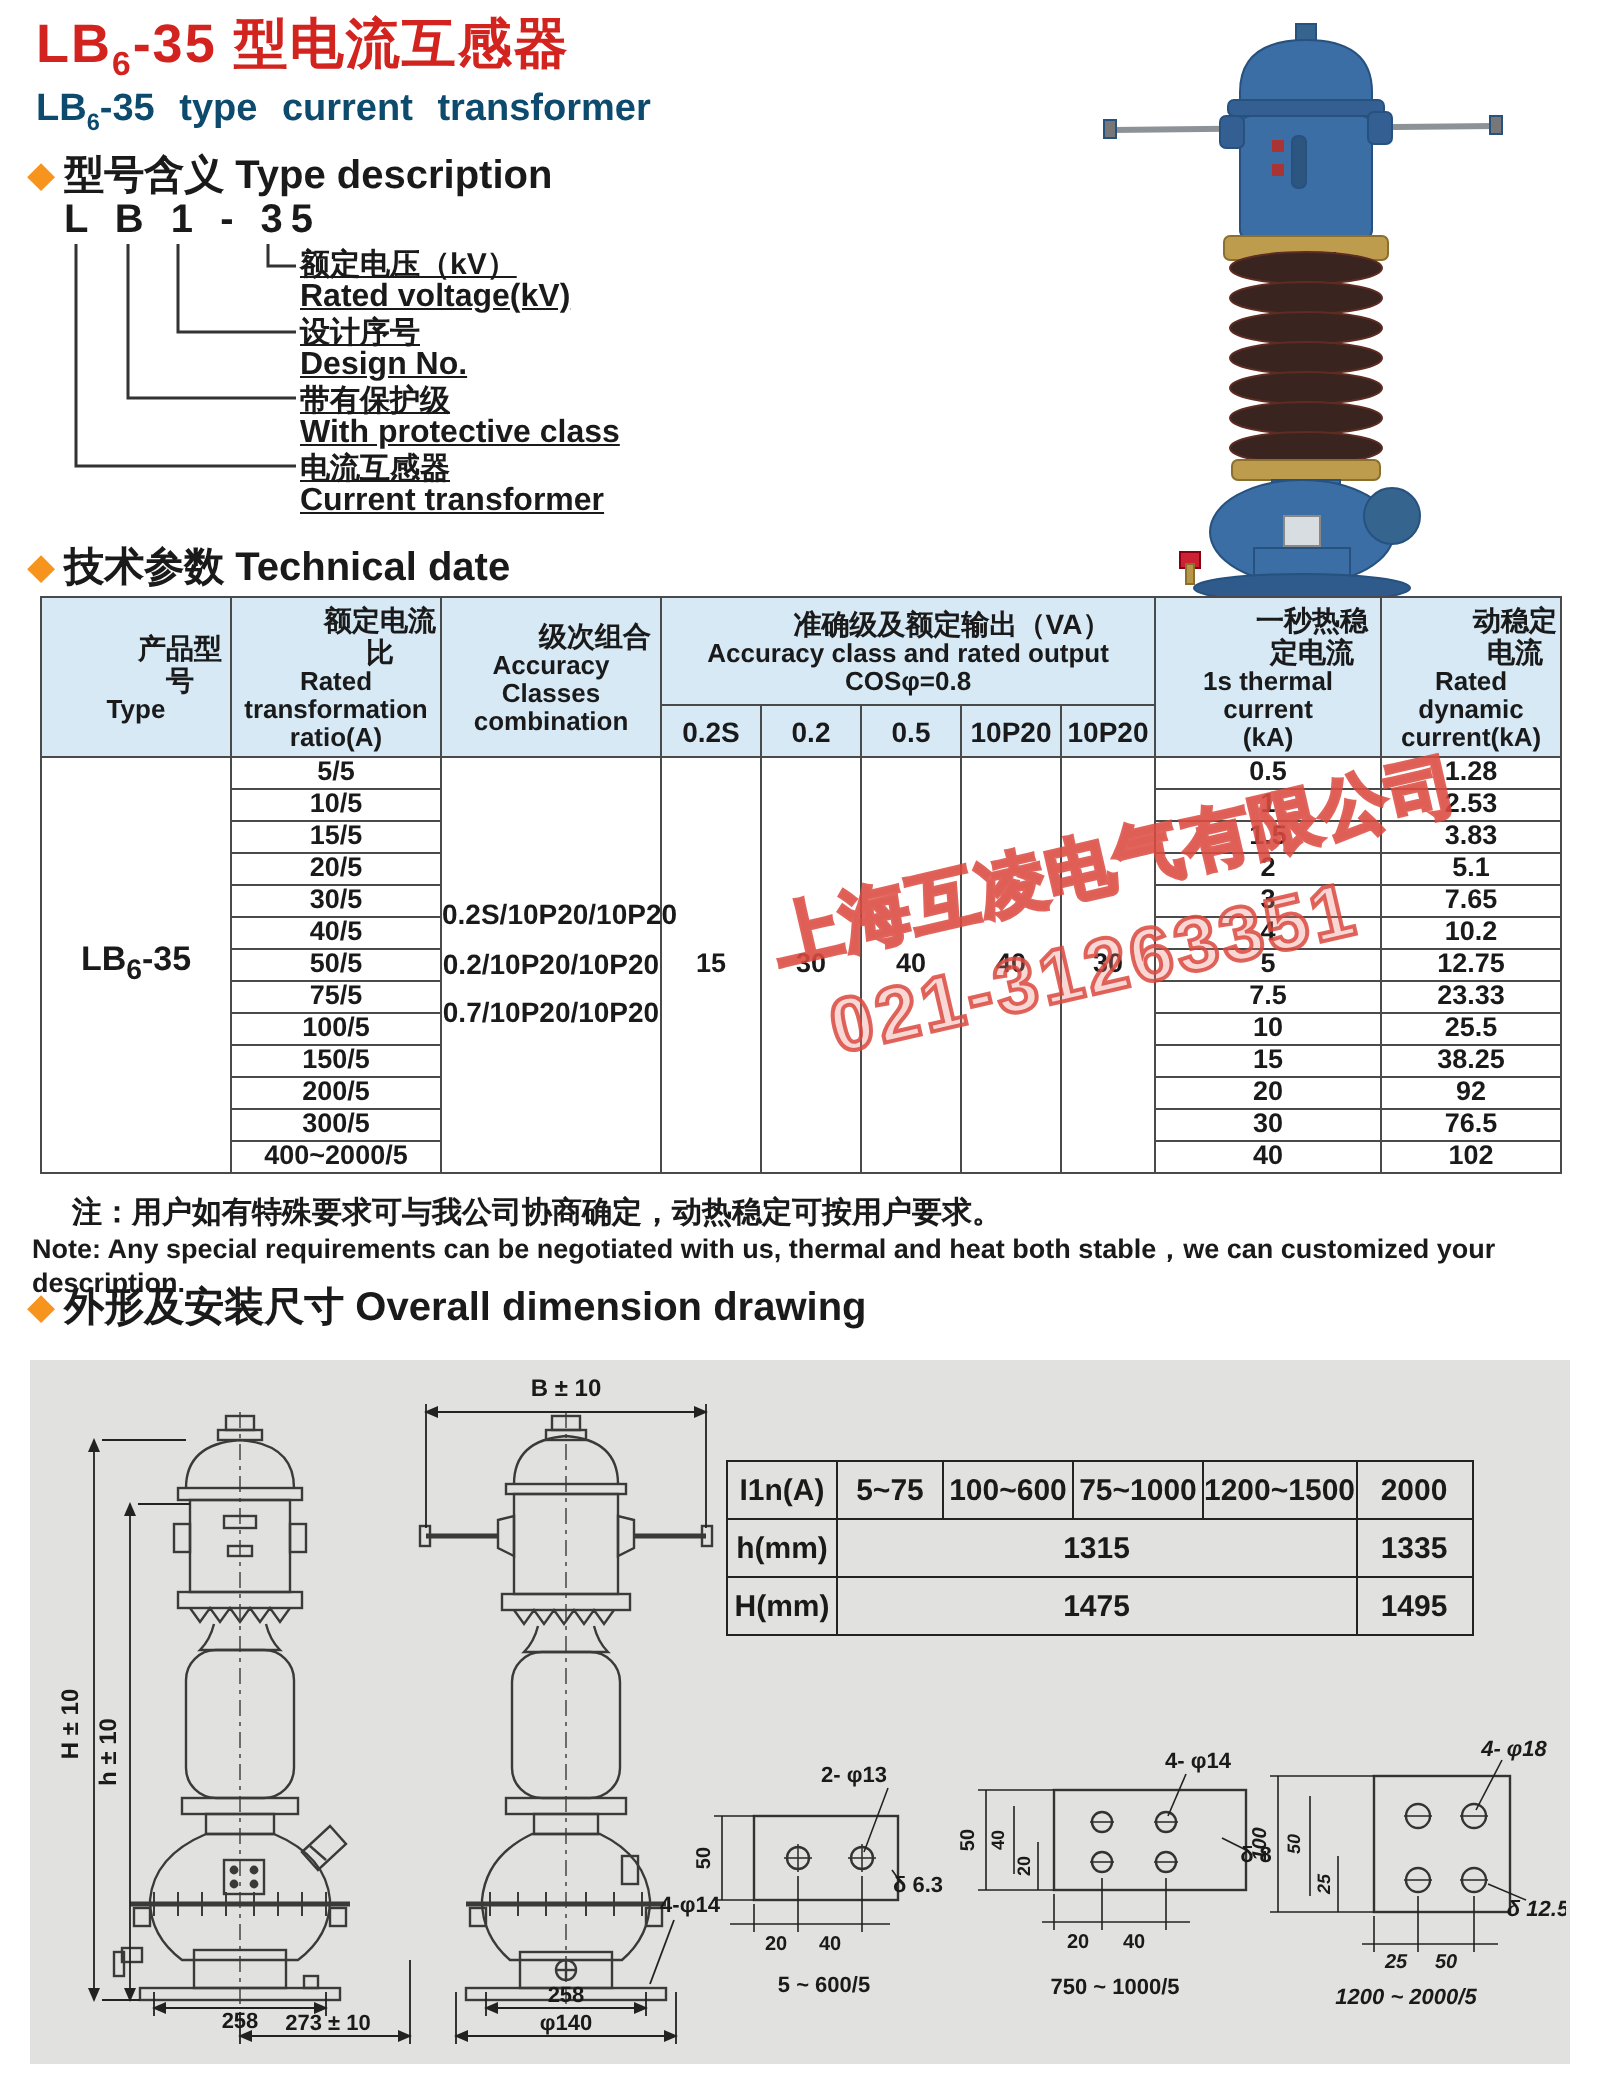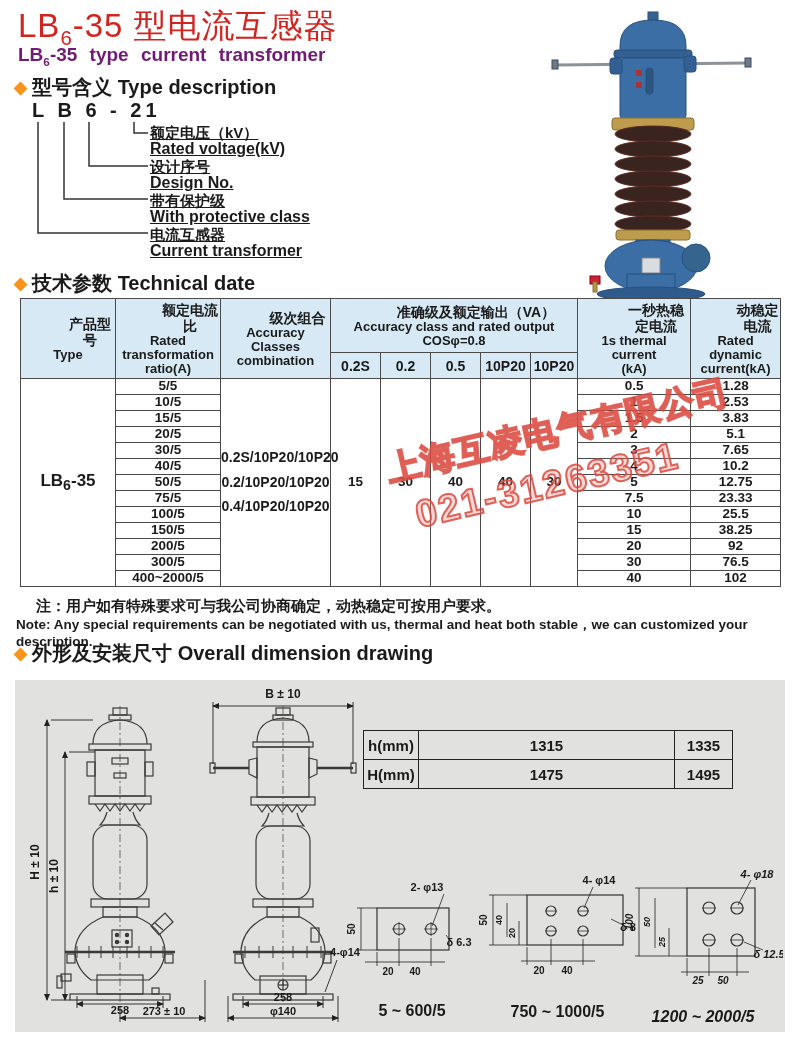--- a/index.html
+++ b/index.html
@@ -1,23 +1,23 @@
 <!DOCTYPE html>
 <html><head>
 <meta charset="utf-8">
 <style>
   * { margin:0; padding:0; box-sizing:border-box; }
   html,body { width:800px; height:1040px; }
   body { background:#fff; font-family:"Liberation Sans", sans-serif; color:#1a1a1a; position:relative; overflow:hidden; }
   .abs { position:absolute; }
 
   
-  .title { left:18px; top:4px; font-size:33px; font-weight:normal; color:#d2231f; letter-spacing:1px; }
+  .title { left:18px; top:4px; font-size:27px; font-weight:bold; color:#d2231f; letter-spacing:1px; }
   .title sub, .subtitle sub { font-size:62%; }
-  .subtitle { left:18px; top:44px; font-size:19px; font-weight:bold; color:#701a75; word-spacing:7px; }
+  .subtitle { left:18px; top:44px; font-size:19px; font-weight:bold; color:#0c4a6e; word-spacing:7px; }
 
   
   .sec { display:flex; align-items:center; gap:5px; font-size:20px; font-weight:bold; }
   .sec .diamond { color:#f7941d; font-size:17px; line-height:1; }
   .sec1 { left:14px; top:74px; }
   .sec2 { left:14px; top:270px; }
   .sec3 { left:14px; top:640px; }
 
   
   .type-code { left:32px; top:99px; font-size:20px; font-weight:bold; letter-spacing:4px; }
@@ -51,21 +51,21 @@
 
   
   .panel { left:15px; top:680px; width:770px; height:352px; background:#e1e1df; }
 
   
   .dim-table { position:absolute; left:348px; top:50px; border-collapse:collapse; table-layout:fixed; }
   .dim-table td { border:1.5px solid #222; text-align:center; vertical-align:middle;
     font-size:15px; font-weight:bold; height:29px; background:transparent; }
 
   .plate { position:absolute; }
-  .plate .cap { text-align:center; font-size:16px; font-weight:bold; margin-top:18px; }
+  .plate .cap { text-align:center; font-size:11px; font-weight:bold; margin-top:2px; }
 
   svg text { font-family:"Liberation Sans", sans-serif; }
 </style>
 </head>
 <body>
 
 <div class="abs title"><span>LB</span><sub>6</sub><span>-35 型电流互感器</span></div>
 <div class="abs subtitle"><span>LB</span><sub>6</sub><span>-35 type current transformer</span></div>
 
 <svg class="abs" style="left:548px;top:10px;" width="215" height="292" viewBox="0 0 215 292">
@@ -105,21 +105,21 @@
     <rect x="42" y="266" width="10" height="8" fill="#c23" stroke="#801"></rect>
     <rect x="45" y="272" width="4" height="10" fill="#b89648" stroke="#8a6f2f"></rect>
   </g>
 </svg>
 
 <div class="abs sec sec1">
   <span class="diamond">◆</span>
   <span>型号含义 Type description</span>
 </div>
 
-<div class="abs type-code">L B 6 - 21</div>
+<div class="abs type-code">L B 1 - 35</div>
 
 <svg class="abs" style="left:20px;top:116px;" width="330" height="150">
   <g stroke="#333" stroke-width="1.5" fill="none">
     <path d="M114,6 V17 H128"></path>
     <path d="M69,6 V50 H128"></path>
     <path d="M44,6 V83 H128"></path>
     <path d="M18,6 V117 H128"></path>
   </g>
 </svg>
 
@@ -197,21 +197,21 @@
       <th class="sub-th">10P20</th>
     </tr>
   </thead>
   <tbody>
       <tr>
         <td rowspan="13" class="type-cell"><span>LB</span><sub>6</sub><span>-35</span></td>
         <td>5/5</td>
         <td rowspan="13" class="combo-cell">
           <div>0.2S/10P20/10P20</div>
           <div>0.2/10P20/10P20</div>
-          <div>0.4/10P20/10P20</div>
+          <div>0.7/10P20/10P20</div>
         </td>
         <td rowspan="13">15</td>
         <td rowspan="13">30</td>
         <td rowspan="13">40</td>
         <td rowspan="13">40</td>
         <td rowspan="13">30</td>
         <td>0.5</td>
         <td>1.28</td>
       </tr>
       <tr>
@@ -426,20 +426,28 @@
     <colgroup>
       <col style="width:55px">
         <col style="width:53px">
         <col style="width:65px">
       <col style="width:65px">
         <col style="width:73px">
         <col style="width:58px">
     </colgroup>
     <tbody>
         <tr>
+          <td>I1n(A)</td>
+          <td>5~75</td>
+          <td>100~600</td>
+          <td>75~1000</td>
+          <td>1200~1500</td>
+          <td>2000</td>
+        </tr>
+        <tr>
           <td>h(mm)</td>
           <td colspan="4">1315</td>
           <td>1335</td>
         </tr>
         <tr>
           <td>H(mm)</td>
           <td colspan="4">1475</td>
           <td>1495</td>
         </tr>
       </tbody>

